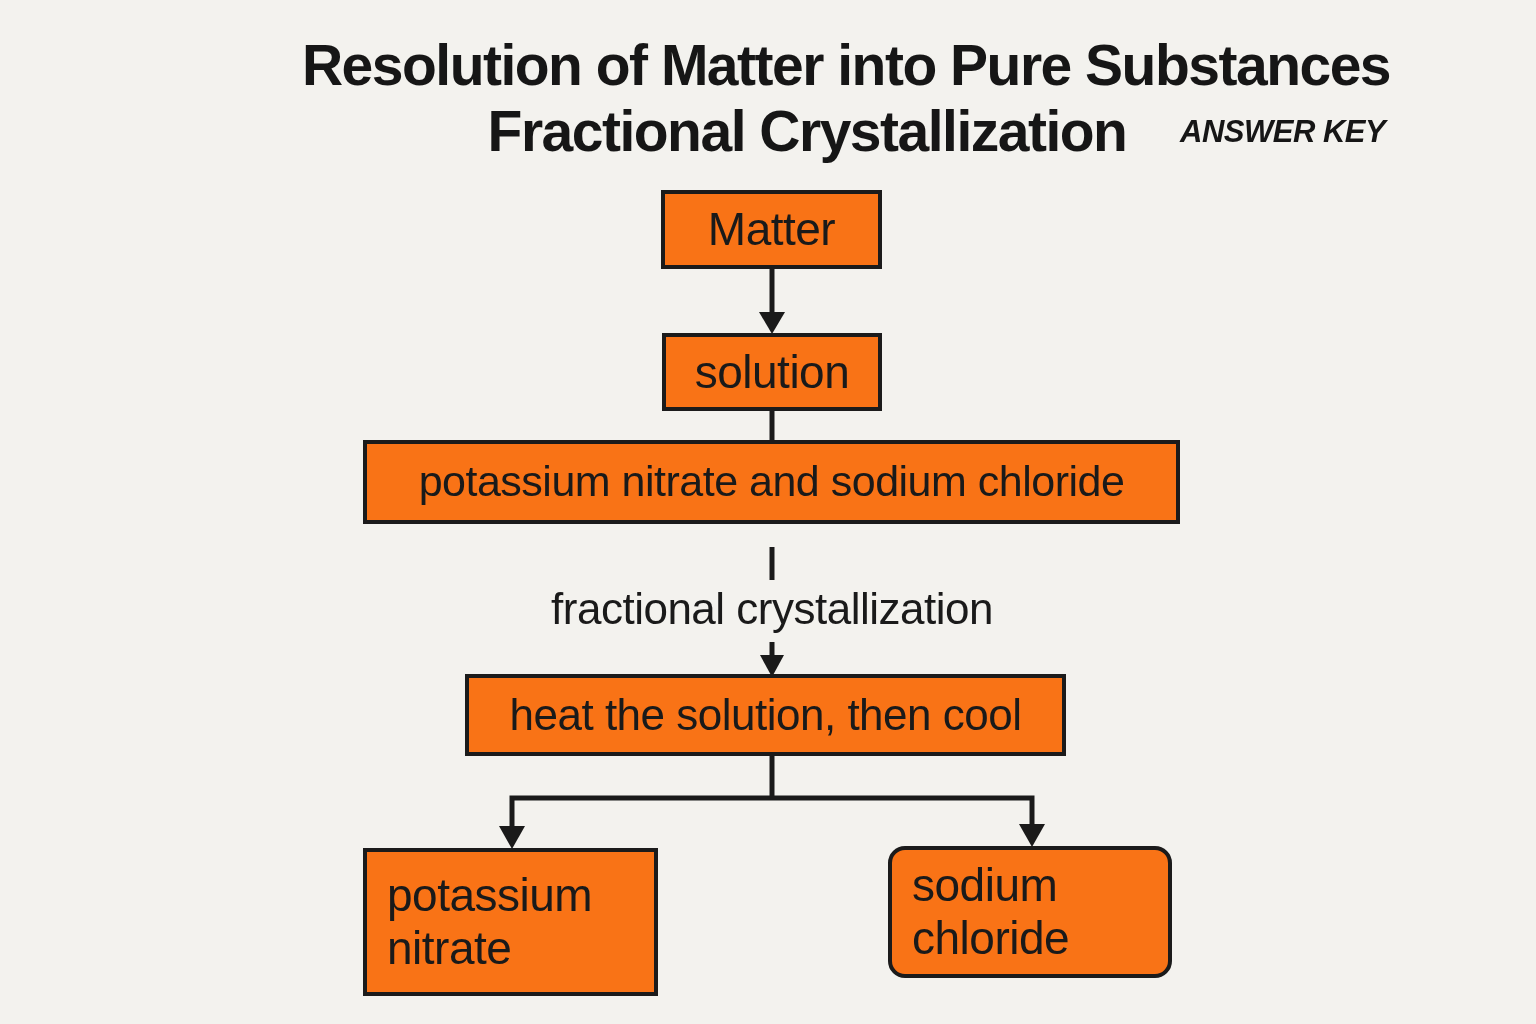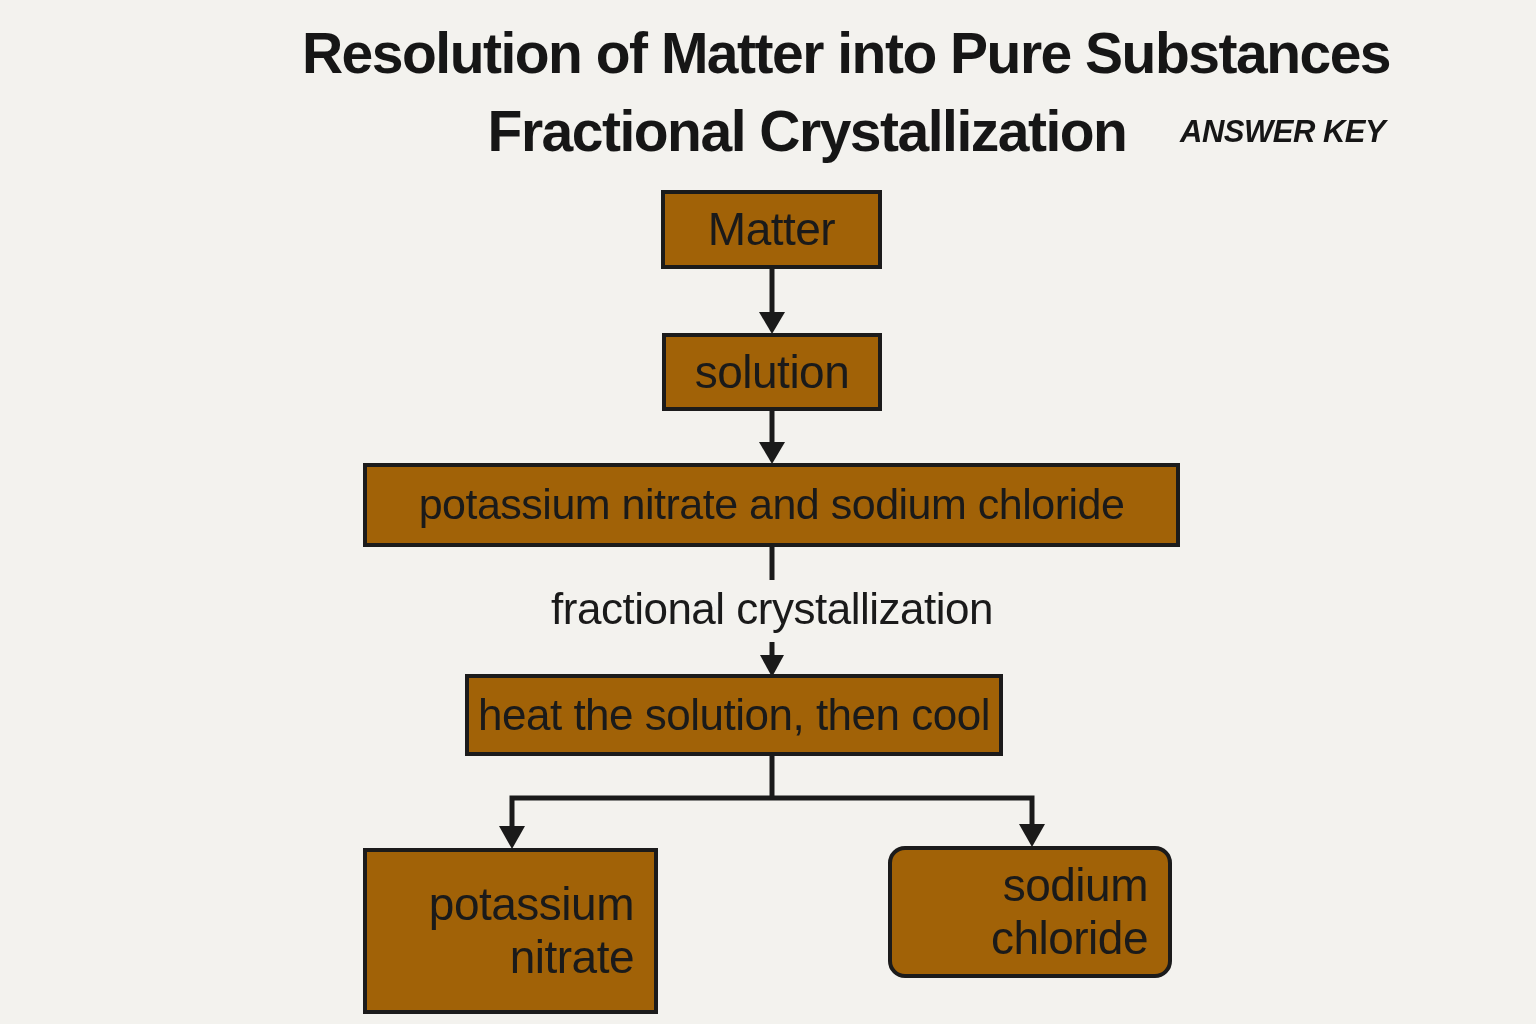--- a/index.html
+++ b/index.html
@@ -21,21 +21,21 @@
   
   .title-line {
     position: absolute;
     transform: translateX(-50%);
     font-weight: bold;
     font-size: 57px;
     letter-spacing: -1.5px;
     white-space: nowrap;
     color: #161616;
   }
-  .title-line.l1 { left: 846px; top: 20px; }
+  .title-line.l1 { left: 846px; top: 32px; }
   .title-line.l2 { left: 807px; top: 98px; }
   .answer-key {
     position: absolute;
     left: 1180px;
     top: 114px;
     font-weight: bold;
     font-size: 31px;
     letter-spacing: -0.5px;
     white-space: nowrap;
     color: #161616;
@@ -46,35 +46,35 @@
     position: absolute;
     left: 0; top: 0;
     width: 1536px;
     height: 1024px;
   }
   
   .node {
     position: absolute;
     box-sizing: border-box;
     border: 4px solid #1b1b1b;
-    background: #a16207;
+    background: #f97316;
     display: flex;
     align-items: center;
     justify-content: center;
-    text-align: right;
+    text-align: left;
     font-size: 44px;
     letter-spacing: -0.5px;
     line-height: 1.15;
     color: #1a1a1a;
   }
   .node.matter   { left: 661px; top: 190px; width: 221px; height: 79px;  font-size: 46px; }
   .node.mixture  { left: 662px; top: 333px; width: 220px; height: 78px;  font-size: 46px; }
-  .node.combined { left: 363px; top: 463px; width: 817px; height: 84px;  font-size: 43px; }
-  .node.step     { left: 465px; top: 674px; width: 538px; height: 82px;  font-size: 44px; }
-  .node.left-product  { left: 363px; top: 848px; width: 295px; height: 166px; font-size: 46px; padding: 16px 20px; }
+  .node.combined { left: 363px; top: 440px; width: 817px; height: 84px;  font-size: 43px; }
+  .node.step     { left: 465px; top: 674px; width: 601px; height: 82px;  font-size: 44px; }
+  .node.left-product  { left: 363px; top: 848px; width: 295px; height: 148px; font-size: 46px; padding: 16px 20px; }
   .node.right-product { left: 888px; top: 846px; width: 284px; height: 132px; font-size: 46px; padding: 0 20px; border-radius: 17px; }
   .process-label {
     position: absolute;
     left: 772px;
     top: 584px;
     transform: translateX(-50%);
     font-size: 44px;
     letter-spacing: -0.5px;
     white-space: nowrap;
     color: #1a1a1a;

